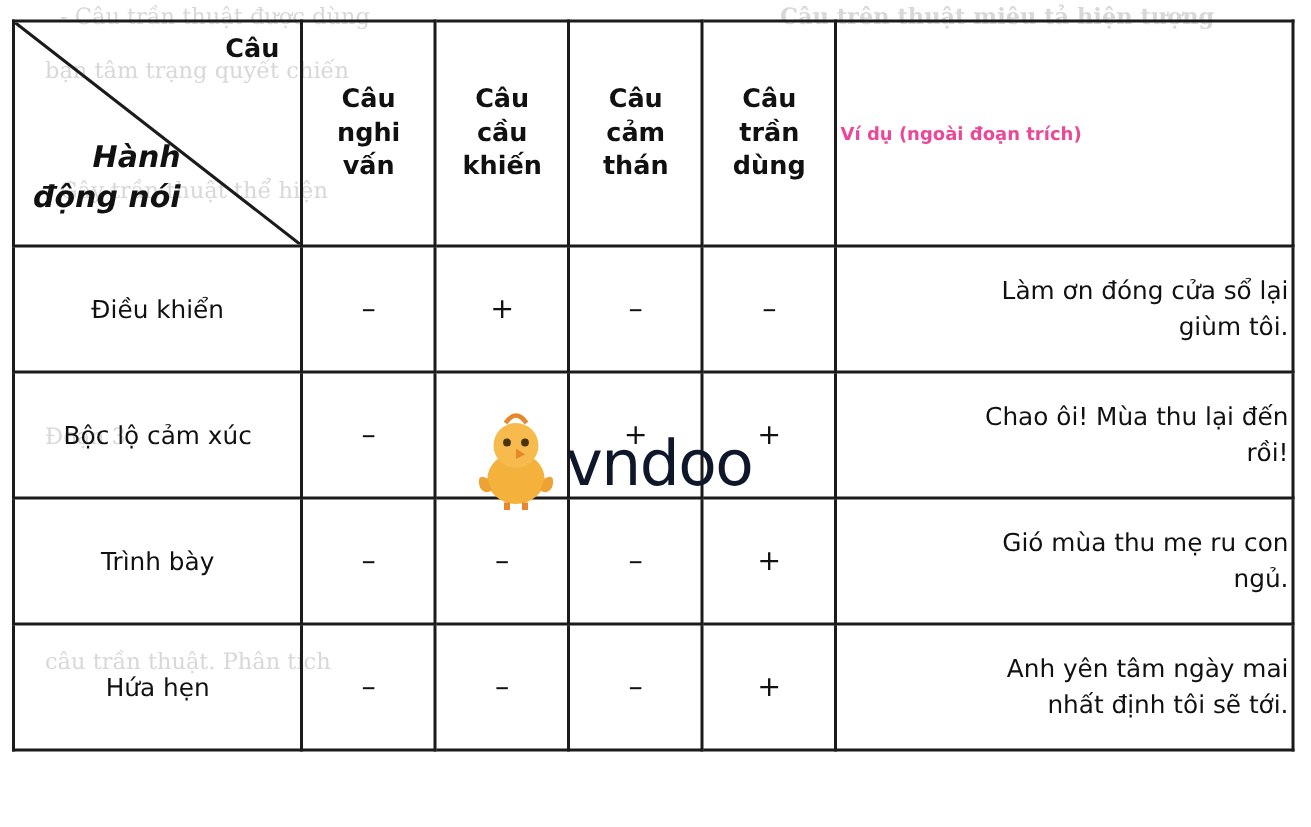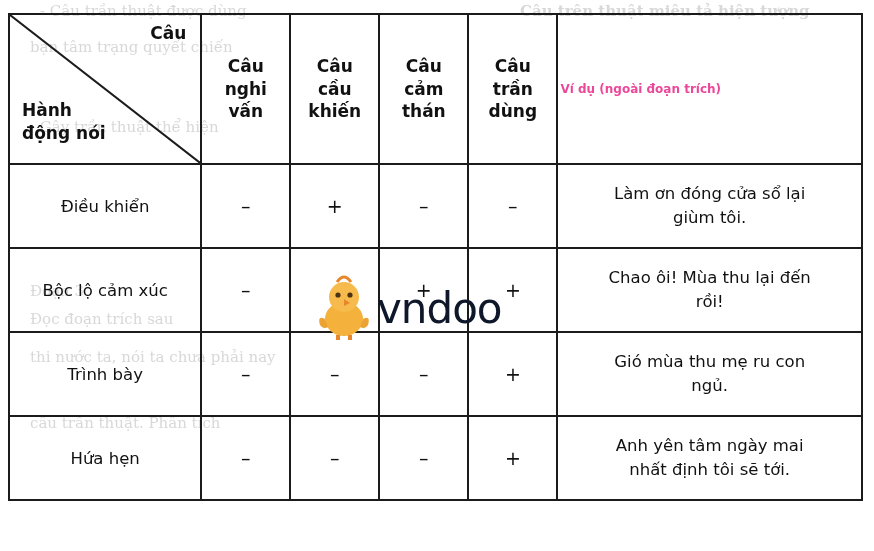--- a/index.html
+++ b/index.html
@@ -73,24 +73,25 @@
     right: 14px;
     font-weight: bold;
     font-size: 17px;
     color: #111;
   }
   .corner .lbl-row {
     position: absolute;
     left: 12px;
     bottom: 18px;
     font-weight: bold;
-    font-size: 17px;
+    font-size: 20px;
     color: #111;
     line-height: 1.35;
-    text-align: left;
+    text-align: right;
+    font-style: italic;
   }
 
   .hdr-type {
     text-align: center;
     font-weight: bold;
     font-size: 17px;
     color: #111;
     line-height: 1.35;
     padding: 4px 2px;
   }
@@ -111,21 +112,21 @@
   }
   .mark-cell {
     text-align: center;
     font-size: 19px;
     color: #111;
   }
   .example-cell {
     font-size: 16.5px;
     color: #111;
     padding: 8px 10px 8px 14px;
-    text-align: center;
+    text-align: right;
     line-height: 1.45;
   }
 
   
   .watermark {
     position: absolute;
     left: 313px;
     top: 272px;
     width: 270px;
     height: 72px;
@@ -146,23 +147,21 @@
 </head>
 <body>
 
 <div class="page-wrap">
 
   <div class="bleed" style="left:40px; top:2px;">- Câu trần thuật được dùng</div>
   <div class="bleed" style="left:520px; top:2px;font-weight:bold;">Câu trên thuật miêu tả hiện tượng</div>
   <div class="bleed" style="left:30px; top:38px;">bạn tâm trạng quyết chiến</div>
   <div class="bleed" style="left:30px; top:118px;">- Gây trần thuật thể hiện</div>
   <div class="bleed" style="left:30px; top:282px;">Đoạn 3</div>
-  <div class="bleed" style="left:30px; top:310px;">Đọc đoạn trích sau</div>
-  <div class="bleed" style="left:30px; top:348px;">thi nước ta, nói ta chưa phải nay</div>
-  <div class="bleed" style="left:30px; top:414px;">câu trần thuật. Phân tích</div>
+  <div class="bleed" style="left:30px; top:432px;">câu trần thuật. Phân tích</div>
 
   <table class="speech-acts">
     <colgroup>
       <col class="c-act">
       <col class="c-type">
       <col class="c-type">
       <col class="c-type">
       <col class="c-type">
       <col class="c-example">
     </colgroup>

